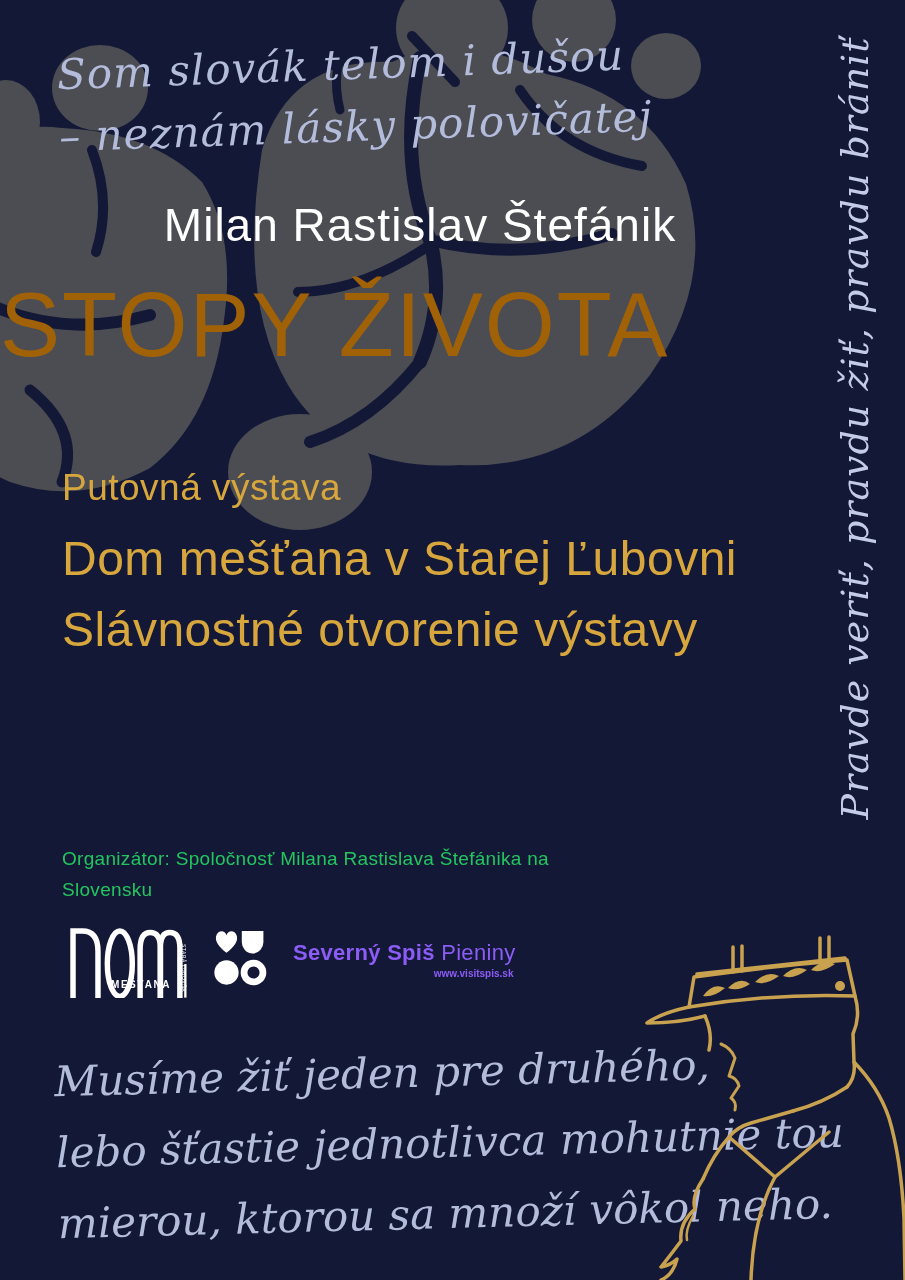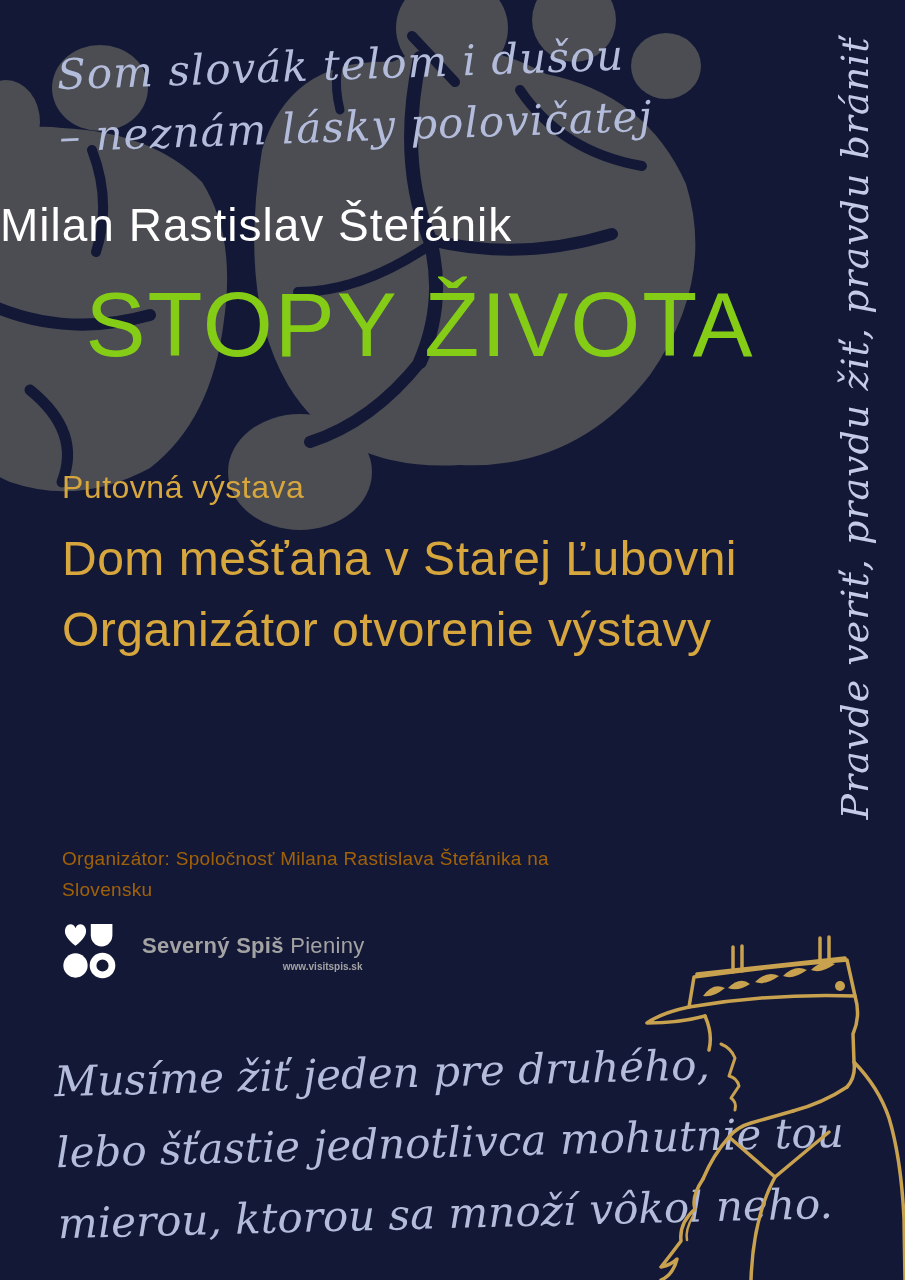--- a/index.html
+++ b/index.html
@@ -11,42 +11,42 @@
   .bg-svg { position:absolute; left:0; top:0; width:905px; height:1280px; }
   .script { font-family:"DejaVu Serif", serif; font-style:italic; color:#b4bcdc; }
 
   .quote-top { position:absolute; left:58px; top:34px; font-size:42px; line-height:62px;
                transform:rotate(-2deg); letter-spacing:1px; white-space:nowrap; }
 
   .quote-side { position:absolute; left:460px; top:406px; width:790px; text-align:center;
                 transform:rotate(-90deg); font-size:38px; color:#c3cbe6; letter-spacing:1px;
                 white-space:nowrap; }
 
-  .subtitle { position:absolute; left:0; top:198px; width:840px; text-align:left;
+  .subtitle { position:absolute; left:0; top:198px; width:840px; text-align:center;
               color:#ffffff; font-size:46px; font-weight:500; letter-spacing:1px; }
-  .title { position:absolute; left:0; top:274px; width:840px; text-align:center;
-           color:#84cc16; font-size:90px; font-weight:500; letter-spacing:2px; }
+  .title { position:absolute; left:0; top:274px; width:840px; text-align:left;
+           color:#a16207; font-size:90px; font-weight:500; letter-spacing:2px; }
 
   .info { position:absolute; left:62px; top:464px; color:#d7a73e; }
   .info .line { font-size:48px; line-height:47px; margin-bottom:24px; letter-spacing:0.5px; }
-  .info .line.big { font-size:32px; }
+  .info .line.big { font-size:37px; }
 
   .organizers { position:absolute; left:62px; top:843px; width:575px;
-                color:#a16207; font-size:19px; line-height:31px; letter-spacing:0.3px; }
+                color:#22c55e; font-size:19px; line-height:31px; letter-spacing:0.3px; }
   .organizers .l2 { text-align:center; }
 
   .logos { position:absolute; left:62px; top:920px; display:flex; align-items:center; gap:26px; }
   .dom-logo { position:relative; width:125px; height:78px; }
   .dom-logo svg { width:125px; height:78px; }
   .dom-sub { position:absolute; right:16px; bottom:8px; color:#ffffff; font-size:10px;
              letter-spacing:1.5px; font-weight:bold; }
   .dom-side { position:absolute; right:0px; bottom:6px; color:#ffffff; font-size:5px;
               writing-mode:vertical-rl; letter-spacing:0.5px; }
   .dots-logo { width:54px; height:64px; }
-  .spis { color:#a3a3a3; }
+  .spis { color:#8b5cf6; }
   .spis .name { font-size:22px; letter-spacing:0.3px; }
   .spis .name .bold { font-weight:bold; }
   .spis .url { font-size:10px; font-weight:bold; text-align:right; margin-top:2px; padding-right:2px; }
 
   .quote-bottom { position:absolute; left:56px; top:1036px; font-size:42px; line-height:71px;
                   transform:rotate(-1.5deg); white-space:nowrap; }
 
   .soldier { position:absolute; right:0; bottom:0; width:272px; height:364px; }
 </style>
 </head>
@@ -89,28 +89,41 @@
   </div>
 
   <div class="quote-side script">Pravde veriť, pravdu žiť, pravdu brániť</div>
 
   <div class="subtitle">Milan Rastislav Štefánik</div>
   <div class="title">STOPY ŽIVOTA</div>
 
   <div class="info">
     <div class="line big">Putovná výstava</div>
     <div class="line">Dom mešťana v Starej Ľubovni</div>
-    <div class="line">Organizátor otvorenie výstavy</div>
+    <div class="line">Slávnostné otvorenie výstavy</div>
   </div>
 
   <div class="organizers">
     <div>Organizátor: Spoločnosť Milana Rastislava Štefánika na Slovensku</div>
   </div>
 
   <div class="logos">
+    <div class="dom-logo">
+      <svg viewBox="0 0 160 100" aria-hidden="true">
+        <g stroke="#ffffff" stroke-width="7" fill="none" stroke-linecap="square">
+          <path d="M14,98 V14 H26 Q46,14 46,40 V98"></path>
+          <ellipse cx="74" cy="56" rx="16" ry="42"></ellipse>
+          <path d="M100,98 V38 Q100,16 113,16 Q126,16 126,36 V98"></path>
+          <path d="M126,98 V36 Q126,16 138,16 Q151,16 151,36 V98"></path>
+          <line x1="158" y1="58" x2="158" y2="98" stroke-width="3"></line>
+        </g>
+      </svg>
+      <span class="dom-sub">MEŠŤANA</span>
+      <span class="dom-side">STARÁ ĽUBOVŇA</span>
+    </div>
 
     <svg class="dots-logo" viewBox="0 0 60 70" aria-hidden="true">
       <path fill="#ffffff" d="M15,28 C7,22 1,15 4,8 C6.5,2.5 13.5,3 15,8.5 C16.5,3 23.5,2.5 26,8 C29,15 23,22 15,28 Z"></path>
       <path fill="#ffffff" d="M32,4 H56 V15 A12,13 0 0 1 44,29 A12,13 0 0 1 32,15 Z"></path>
       <circle fill="#ffffff" cx="15" cy="50" r="13.5"></circle>
       <circle fill="none" stroke="#ffffff" stroke-width="7.5" cx="45" cy="50" r="10.5"></circle>
     </svg>
 
     <div class="spis">
       <div class="name">

